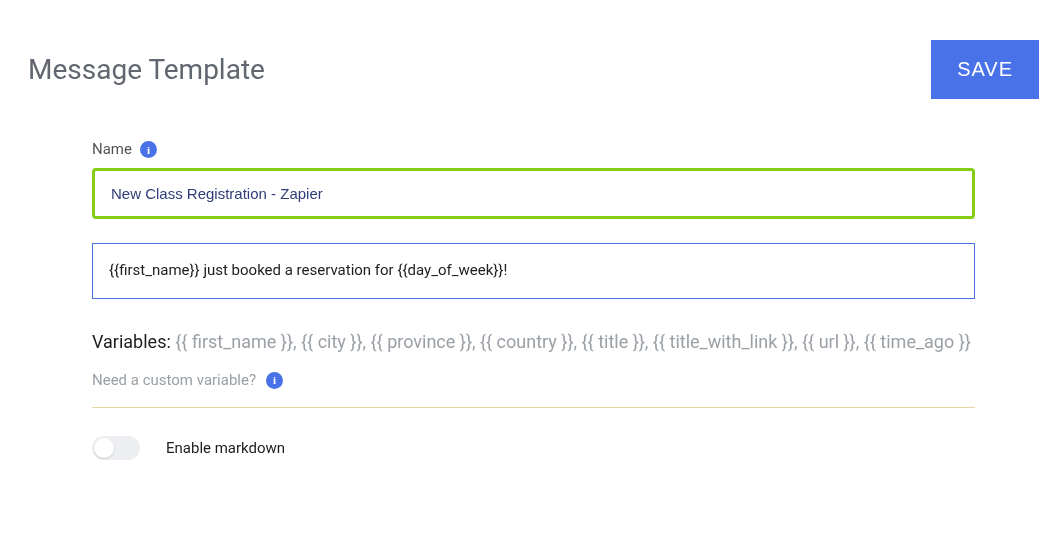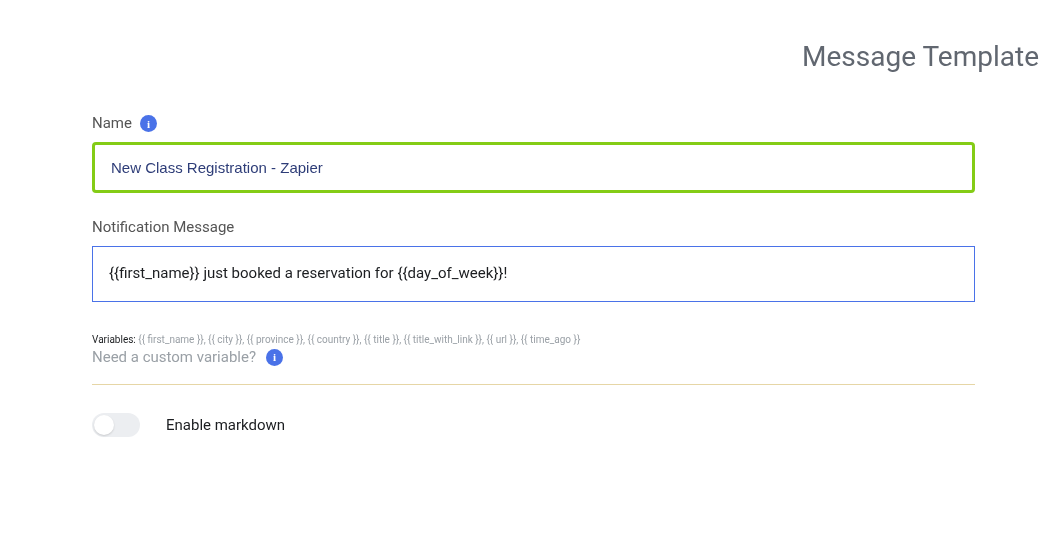--- a/index.html
+++ b/index.html
@@ -10,21 +10,21 @@
     body {
       font-family: -apple-system, BlinkMacSystemFont, "Segoe UI", Roboto, Helvetica, Arial, sans-serif;
       background: #ffffff;
       color: #333;
       width: 1064px;
       height: 549px;
       padding: 40px 25px 0 28px;
     }
     .header-row {
       display: flex;
-      justify-content: flex-end;
+      justify-content: space-between;
       align-items: center;
       margin-bottom: 40px;
     }
     .page-title {
       font-size: 28px;
       font-weight: 400;
       color: #616770;
     }
     .save-button {
       background: #4a72e8;
@@ -80,23 +80,23 @@
       font-size: 15px;
       color: #1c1e21;
       resize: none;
       height: 56px;
       line-height: 1.4;
       outline: none;
       margin-bottom: 28px;
       font-family: inherit;
     }
     .variables-line {
-      font-size: 10px;
+      font-size: 18px;
       color: #1c1e21;
-      margin-bottom: 2px;
+      margin-bottom: 18px;
     }
     .variables-line .var-token {
       color: #9aa0a6;
     }
     .custom-var-line {
       font-size: 15px;
       color: #9aa0a6;
       display: inline-flex;
       align-items: center;
       gap: 10px;
@@ -143,33 +143,31 @@
     .toggle-label {
       font-size: 15px;
       color: #1c1e21;
     }
   </style>
 </head>
 <body>
 
 <div class="header-row">
   <h1 class="page-title">Message Template</h1>
+  <button class="save-button">SAVE</button>
 </div>
 
 <div class="content">
 
   <div class="field-label">
     <span>Name</span>
     <span class="info-icon">i</span>
   </div>
   <input type="text" class="text-input" value="New Class Registration - Zapier" style="">
 
-  <div class="field-label">
-    <span>Notification Message</span>
-  </div>
   <textarea class="textarea-input" style="">{{first_name}} just booked a reservation for {{day_of_week}}!</textarea>
 
   <div class="variables-line">
     <span>Variables:</span>
     <span> </span>
     <span class="var-token">{{ first_name }}, {{ city }}, {{ province }}, {{ country }}, {{ title }}, {{ title_with_link }}, {{ url }}, {{ time_ago }}</span>
   </div>
 
   <div class="custom-var-line">
     <span>Need a custom variable?</span>

